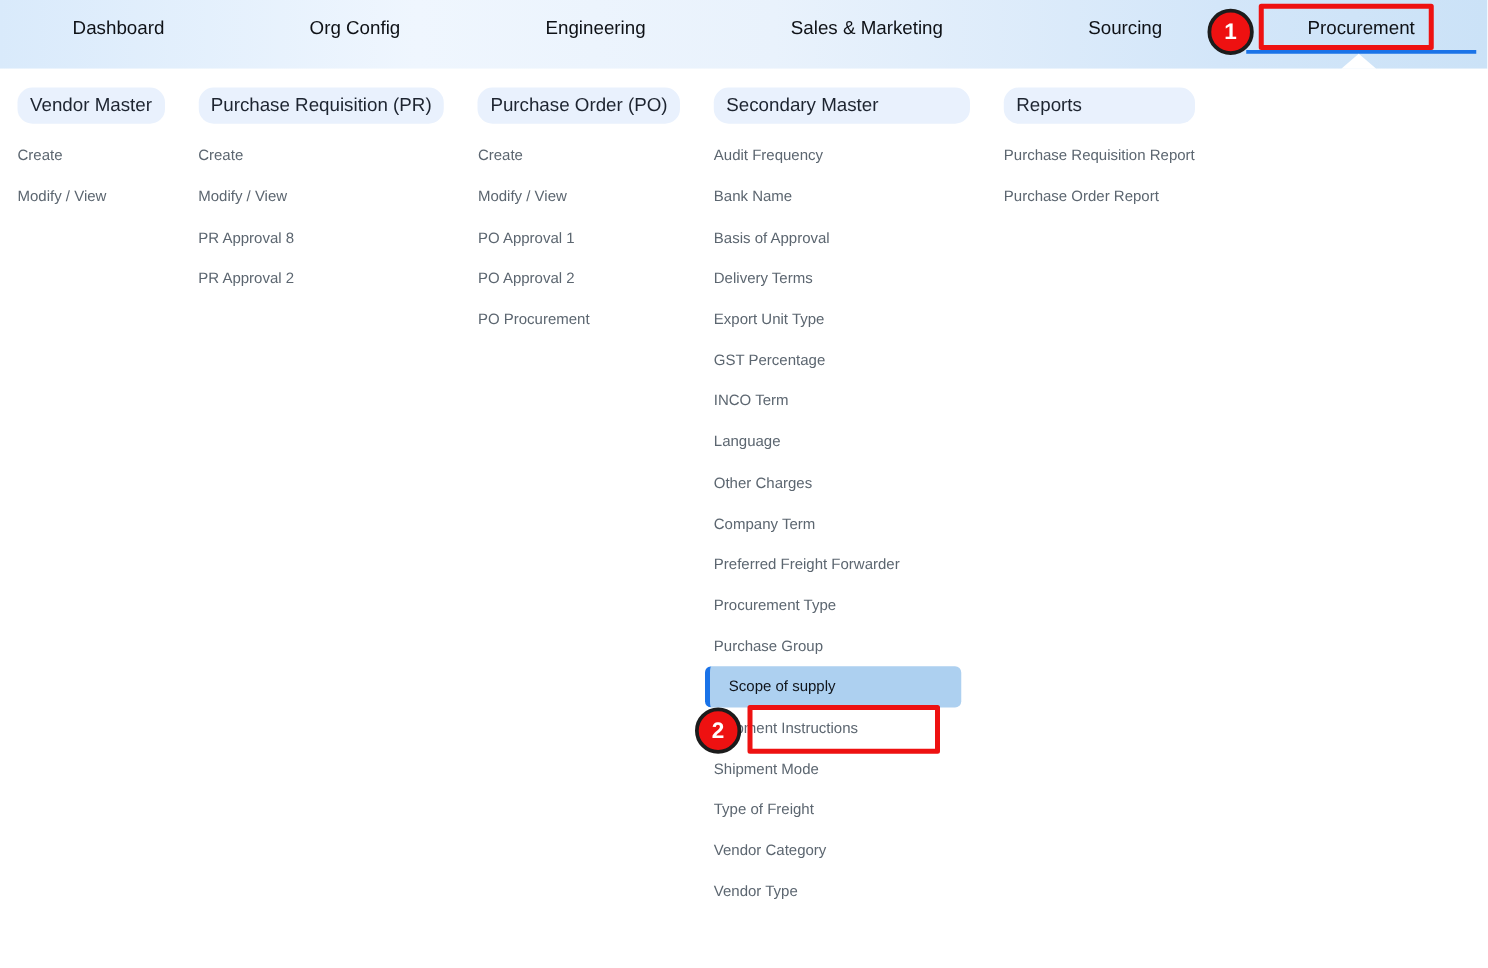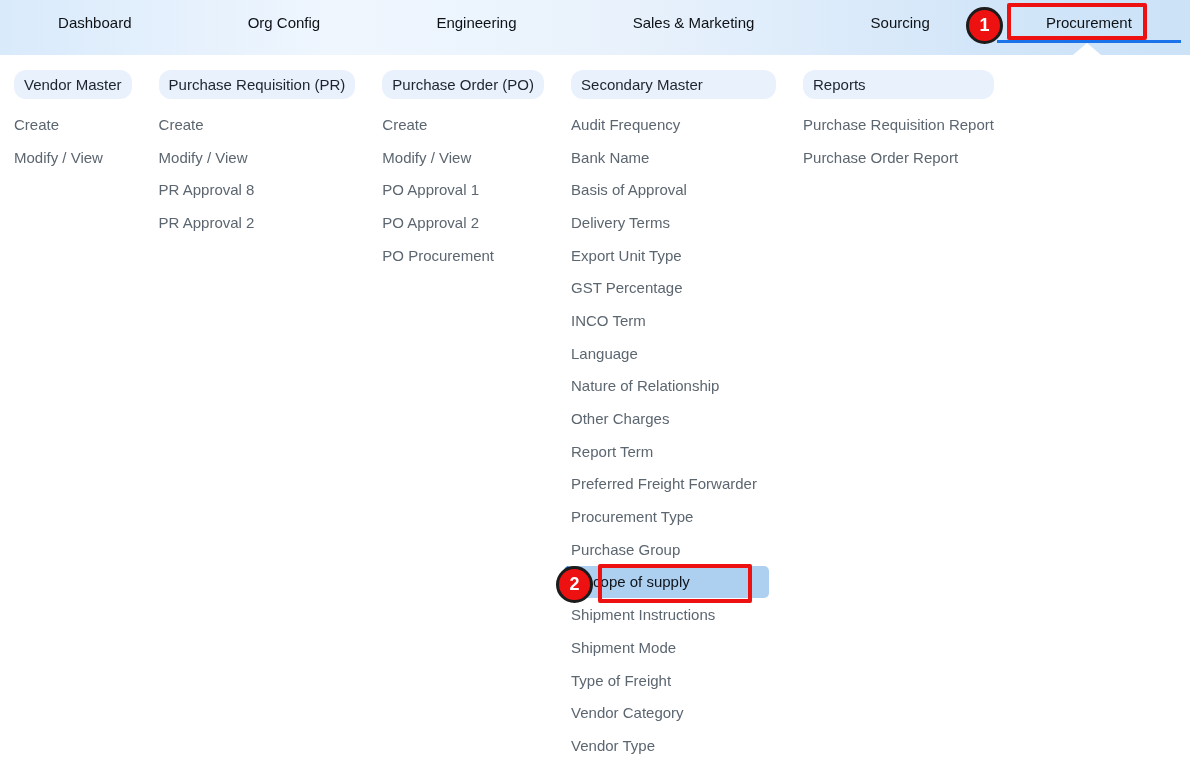--- a/index.html
+++ b/index.html
@@ -51,21 +51,21 @@
   .chip{
     display:block;width:auto;
     background:var(--chip-bg);border-radius:12px;
     padding:6px 10px;
     font-size:15px;color:var(--header-color);
     white-space:nowrap;
   }
   .col ul{list-style:none;margin:9px 0 0 0;padding:0;}
   .col li{
     display:flex;align-items:center;height:32.7px;
-    font-size:15px;color:var(--item-color);cursor:pointer;white-space:nowrap;
+    font-size:12px;color:var(--item-color);cursor:pointer;white-space:nowrap;
   }
   .col li.selected{
     position:relative;left:-7px;
     width:205px;padding-left:15px;
     background:var(--highlight);
     border-left:4px solid var(--accent);
     border-radius:5px;
     color:#10141a;
   }
 
@@ -129,23 +129,22 @@
         <div class="chip">Secondary Master</div>
         <ul>
           <li>Audit Frequency</li>
           <li>Bank Name</li>
           <li>Basis of Approval</li>
           <li>Delivery Terms</li>
           <li>Export Unit Type</li>
           <li>GST Percentage</li>
           <li>INCO Term</li>
           <li>Language</li>
-          <li>Nature of Relationship</li>
           <li>Other Charges</li>
-          <li>Report Term</li>
+          <li>Company Term</li>
           <li>Preferred Freight Forwarder</li>
           <li>Procurement Type</li>
           <li>Purchase Group</li>
           <li class="selected">Scope of supply</li>
           <li>Shipment Instructions</li>
           <li>Shipment Mode</li>
           <li>Type of Freight</li>
           <li>Vendor Category</li>
           <li>Vendor Type</li>
         </ul>

